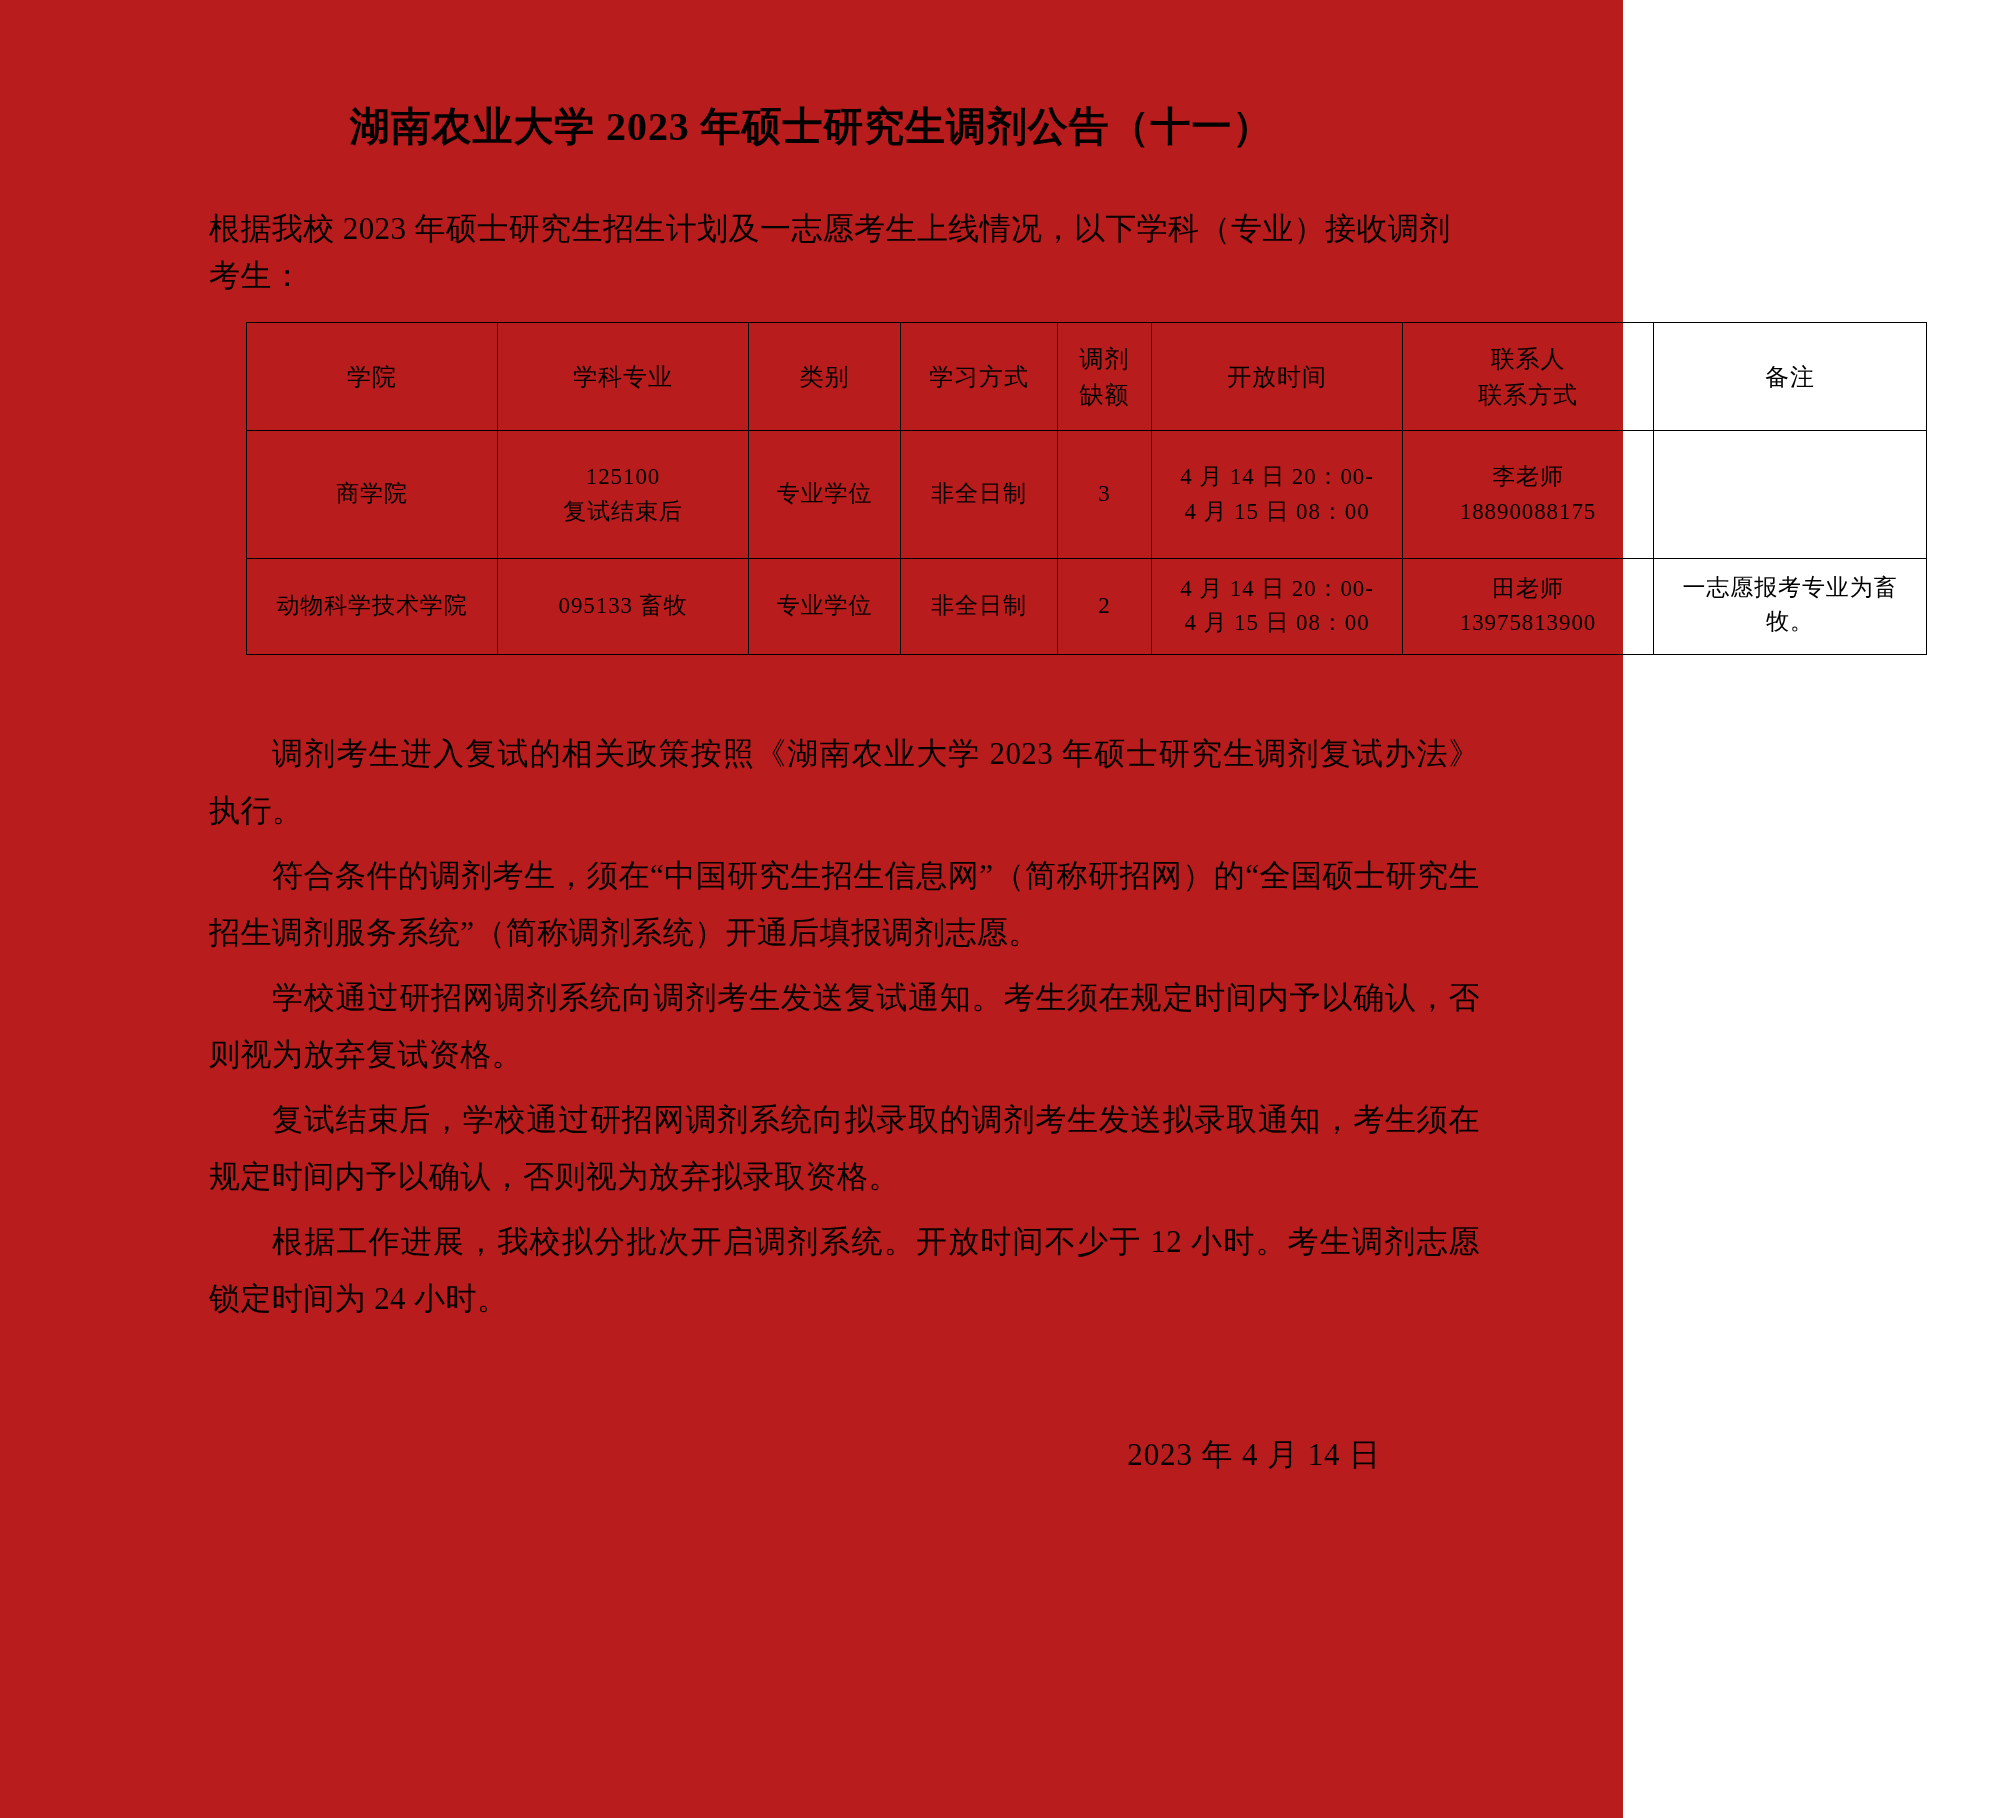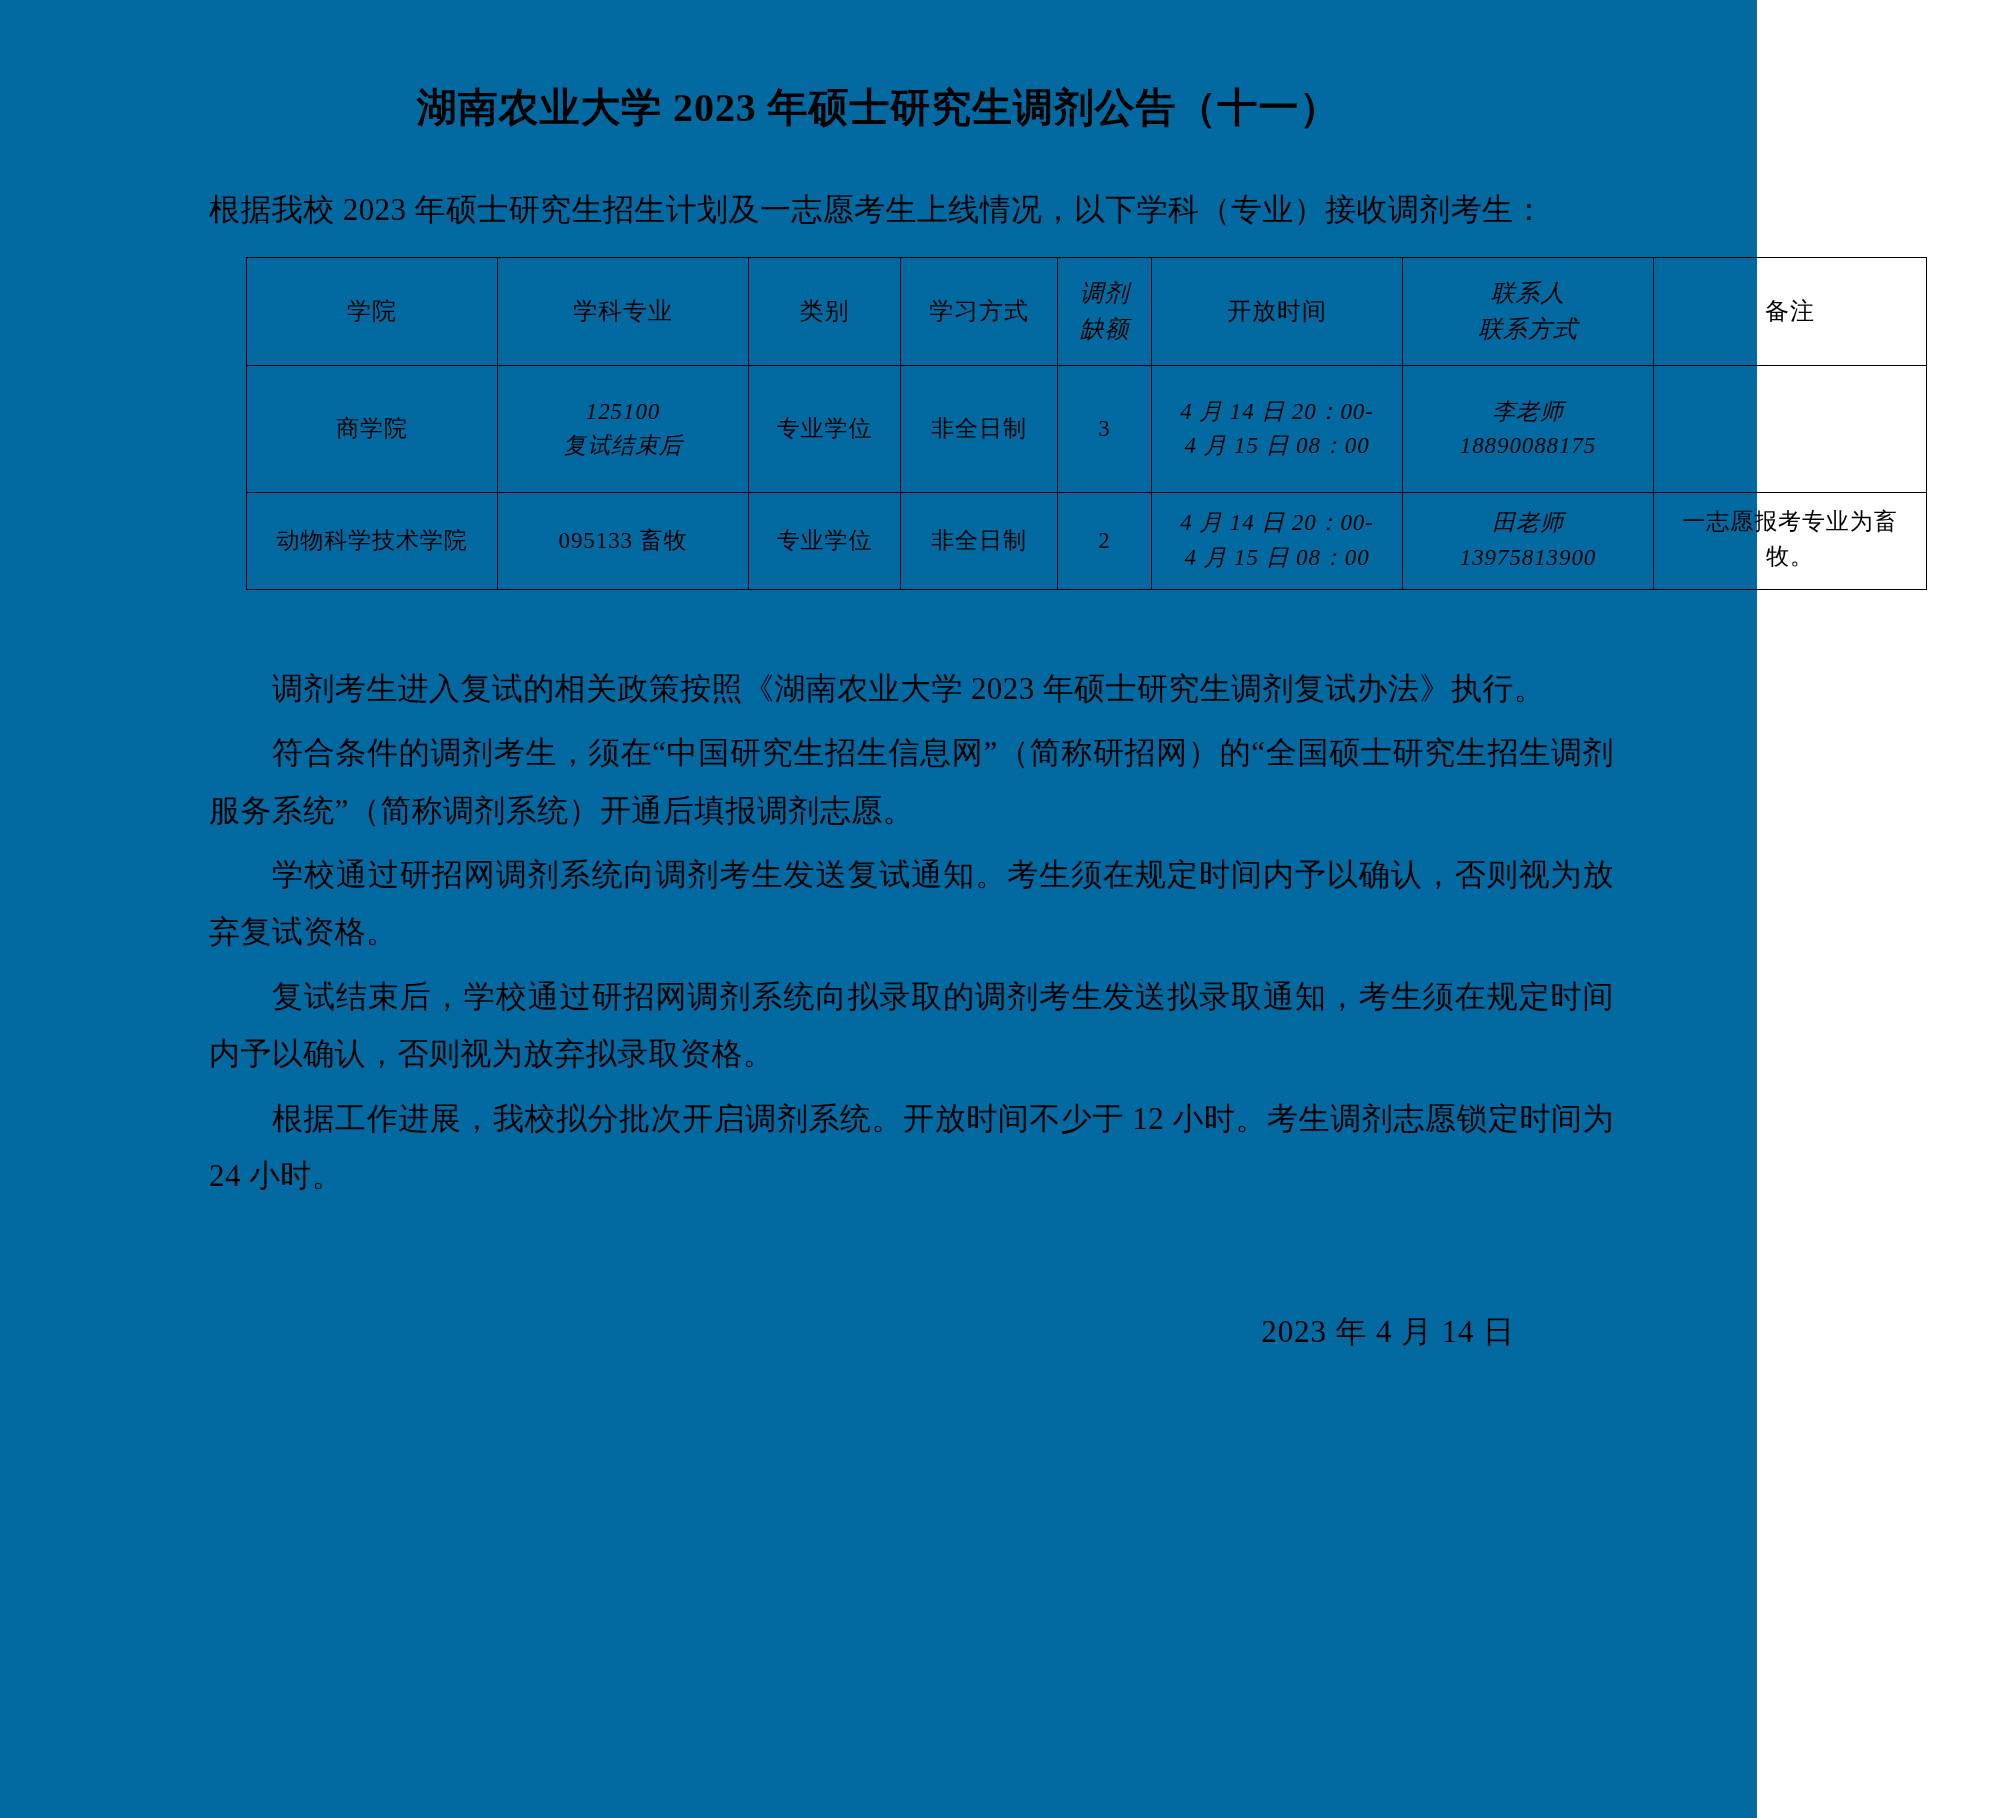--- a/index.html
+++ b/index.html
@@ -7,25 +7,25 @@
     padding: 0;
     background: #ffffff;
   }
   body {
     width: 2011px;
     min-height: 1819px;
     font-family: "Liberation Serif", "DejaVu Serif", serif;
     color: #000000;
   }
   .page {
-    width: 1757px;
+    width: 1623px;
     min-height: 1819px;
     box-sizing: border-box;
-    padding: 53px 103px 36px 103px;
-    background: #0369a1;
+    padding: 72px 103px 36px 103px;
+    background: #b91c1c;
   }
   .doc-title {
     text-align: center;
     font-size: 40px;
     font-weight: bold;
     letter-spacing: 0.9px;
     margin: 27px 0 52px 0;
     font-family: "Liberation Serif", "DejaVu Serif", serif;
   }
   .lead {
@@ -68,21 +68,21 @@
   .row-mid td { height: 112px; }
   .row-small td { height: 81px; }
   td.remark-cell {
     text-align: left;
     padding-left: 12.5px;
     padding-right: 12.5px;
     letter-spacing: 1.8px;
     line-height: 1.6;
     font-family: Liberation Mono, monospace;
   }
-  .two-line span { display: block; font-style: italic; }
+  .two-line span { display: block; }
   .body-block {
     margin-top: 70px;
     padding-left: 106px;
     padding-right: 40px;
   }
   .body-block p {
     font-size: 31px;
     line-height: 1.85;
     margin: 0 0 7.2px 0;
     text-indent: 63px;

